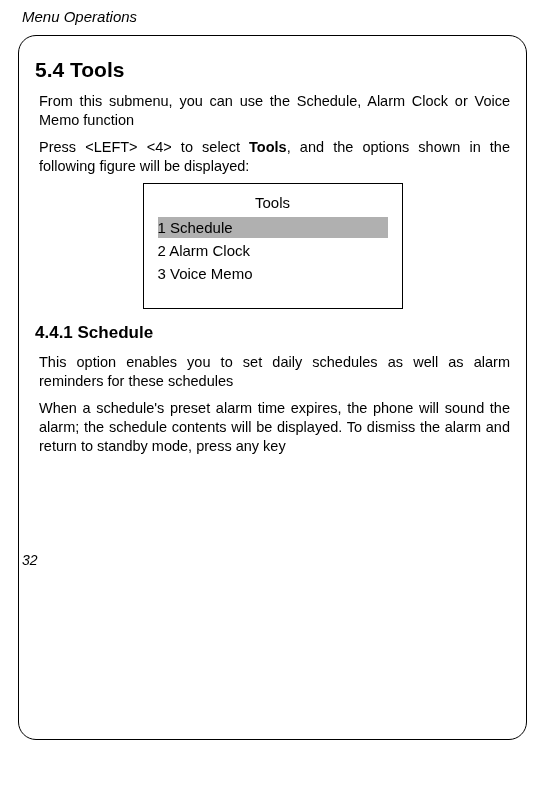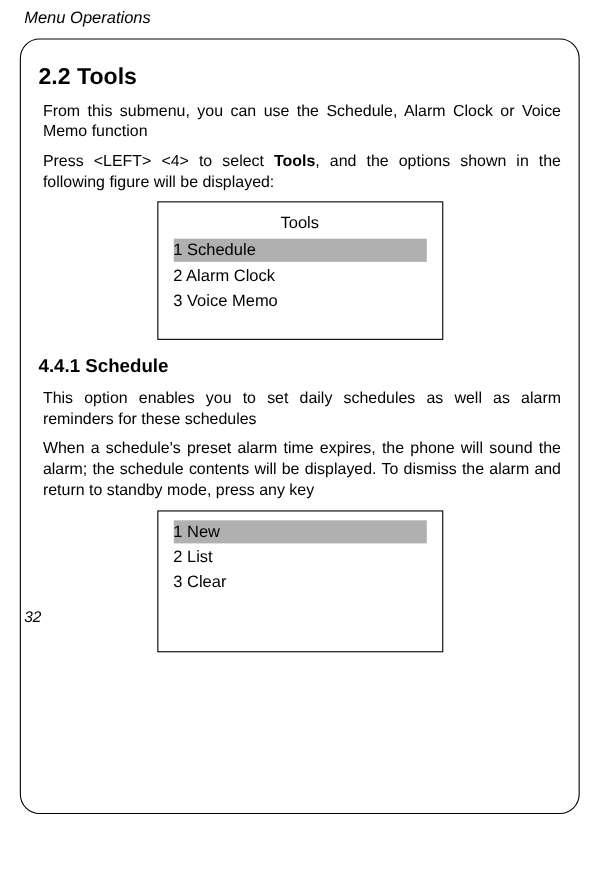--- a/index.html
+++ b/index.html
@@ -81,21 +81,21 @@
   }
 </style>
 </head>
 <body>
 
 <div class="page">
   <div class="header-title">Menu Operations</div>
 
   <div class="content-frame">
 
-    <h2 class="section-heading">2.2 Tools</h2>
+    <h2 class="section-heading">5.4 Tools</h2>
 
     <p class="body-text">From this submenu, you can use the Schedule, Alarm Clock or Voice Memo function</p>
 
     <p class="body-text">
       <span>Press &lt;LEFT&gt; &lt;4&gt; to select </span><span class="bold">Tools</span><span>, and the options shown in the following figure will be displayed:</span>
     </p>
 
     <div class="screen-box">
       <div class="screen-title">Tools</div>
       <div class="screen-item selected">1 Schedule</div>
@@ -103,22 +103,17 @@
       <div class="screen-item">3 Voice Memo</div>
     </div>
 
     <h3 class="subsection-heading">4.4.1 Schedule</h3>
 
     <p class="body-text">This option enables you to set daily schedules as well as alarm reminders for these schedules</p>
 
     <p class="body-text">When a schedule's preset alarm time expires, the phone will sound the alarm; the schedule contents will be displayed. To dismiss the alarm and return to standby mode, press any key</p>
 
 
-    <div class="screen-box no-title">
-      <div class="screen-item selected">1 New</div>
-      <div class="screen-item">2 List</div>
-      <div class="screen-item">3 Clear</div>
-    </div>
 
   </div>
 
   <div class="page-number">32</div>
 </div>
 
 </body></html>

